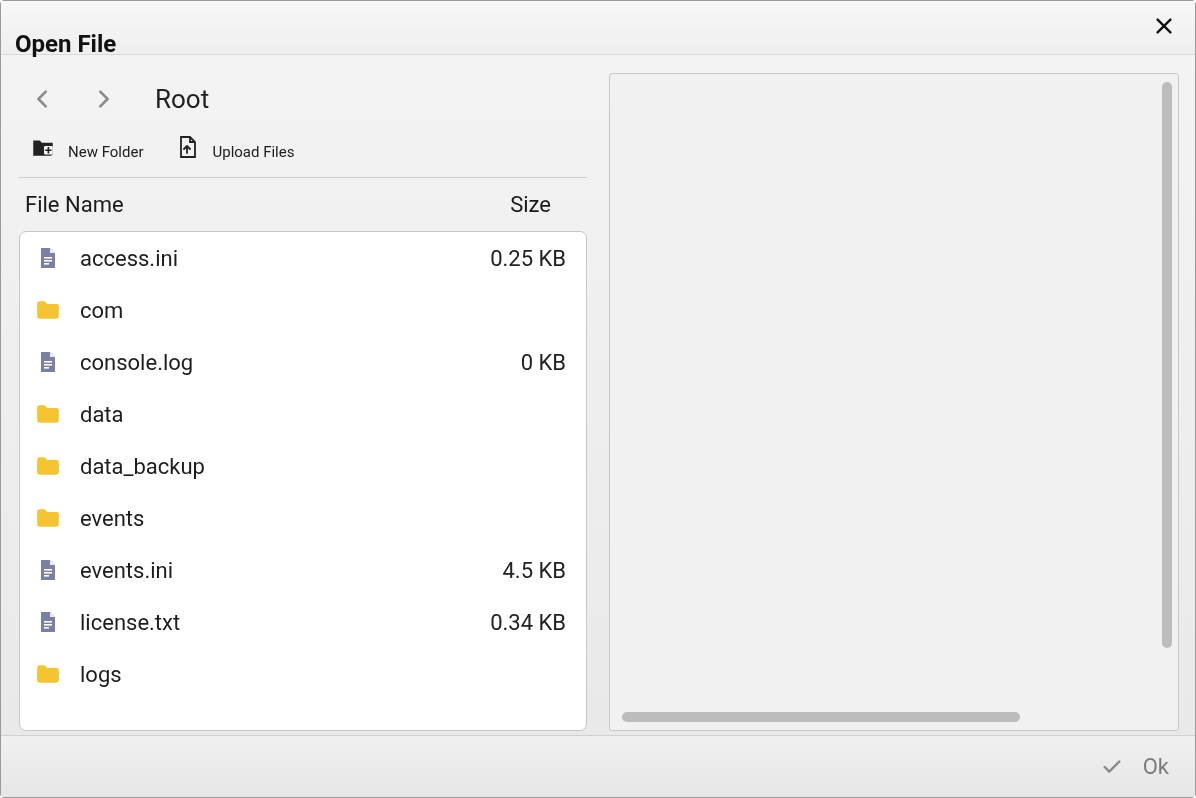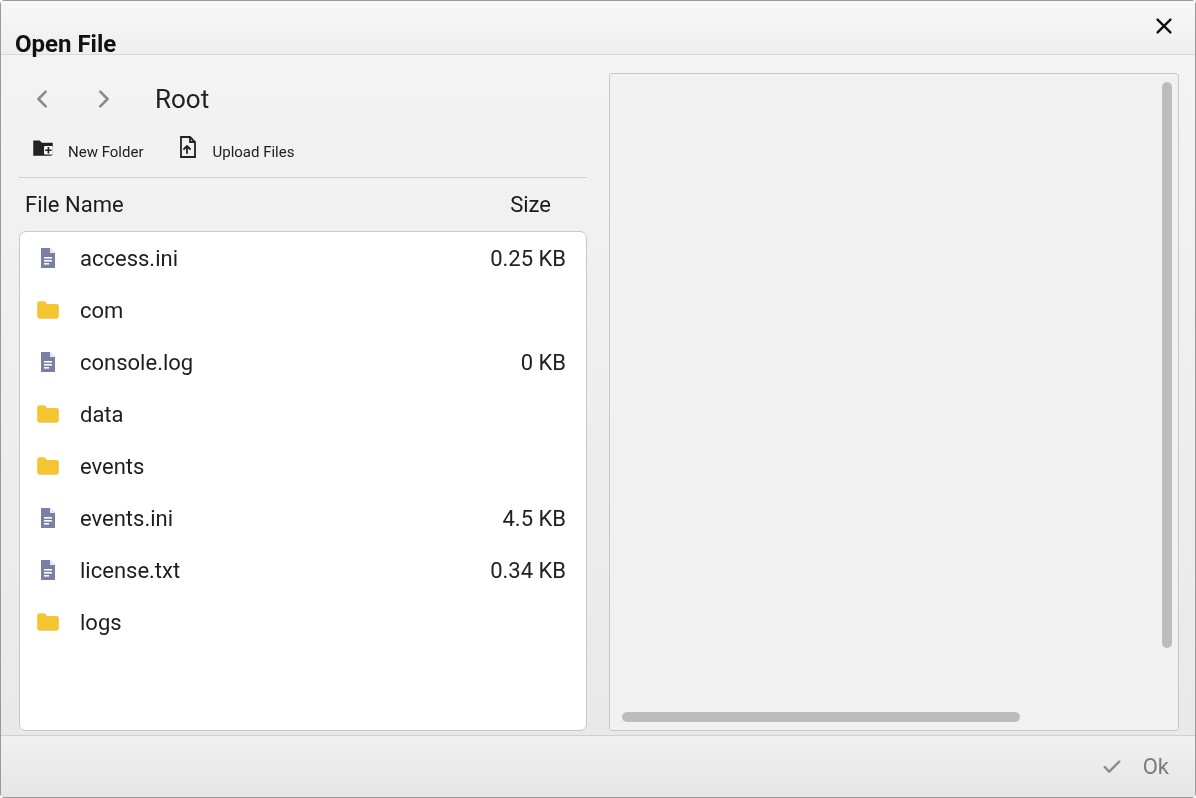--- a/index.html
+++ b/index.html
@@ -187,20 +187,29 @@
             </span>
     <span class="name">data</span>
     <span class="size"></span>
   </div>
           <div class="row">
     <span class="icon-slot">
               <svg viewBox="0 0 24 24" width="26" height="26" class="folder-icon">
                 <path d="M2 6a2 2 0 0 1 2-2h5l2.2 2.4H20a2 2 0 0 1 2 2V18a2 2 0 0 1-2 2H4a2 2 0 0 1-2-2z"></path>
               </svg>
             </span>
+    <span class="name">data_backup</span>
+    <span class="size"></span>
+  </div>
+          <div class="row">
+    <span class="icon-slot">
+              <svg viewBox="0 0 24 24" width="26" height="26" class="folder-icon">
+                <path d="M2 6a2 2 0 0 1 2-2h5l2.2 2.4H20a2 2 0 0 1 2 2V18a2 2 0 0 1-2 2H4a2 2 0 0 1-2-2z"></path>
+              </svg>
+            </span>
     <span class="name">events</span>
     <span class="size"></span>
   </div>
           <div class="row">
     <span class="icon-slot">
               <svg viewBox="0 0 24 24" width="24" height="26" class="file-icon">
                 <path d="M5 2h9l5 5v15H5z"></path>
                 <path class="fold" d="M14 2v5h5z"></path>
                 <rect x="8" y="11" width="8" height="1.6" fill="#fff"></rect>
                 <rect x="8" y="14" width="8" height="1.6" fill="#fff"></rect>

